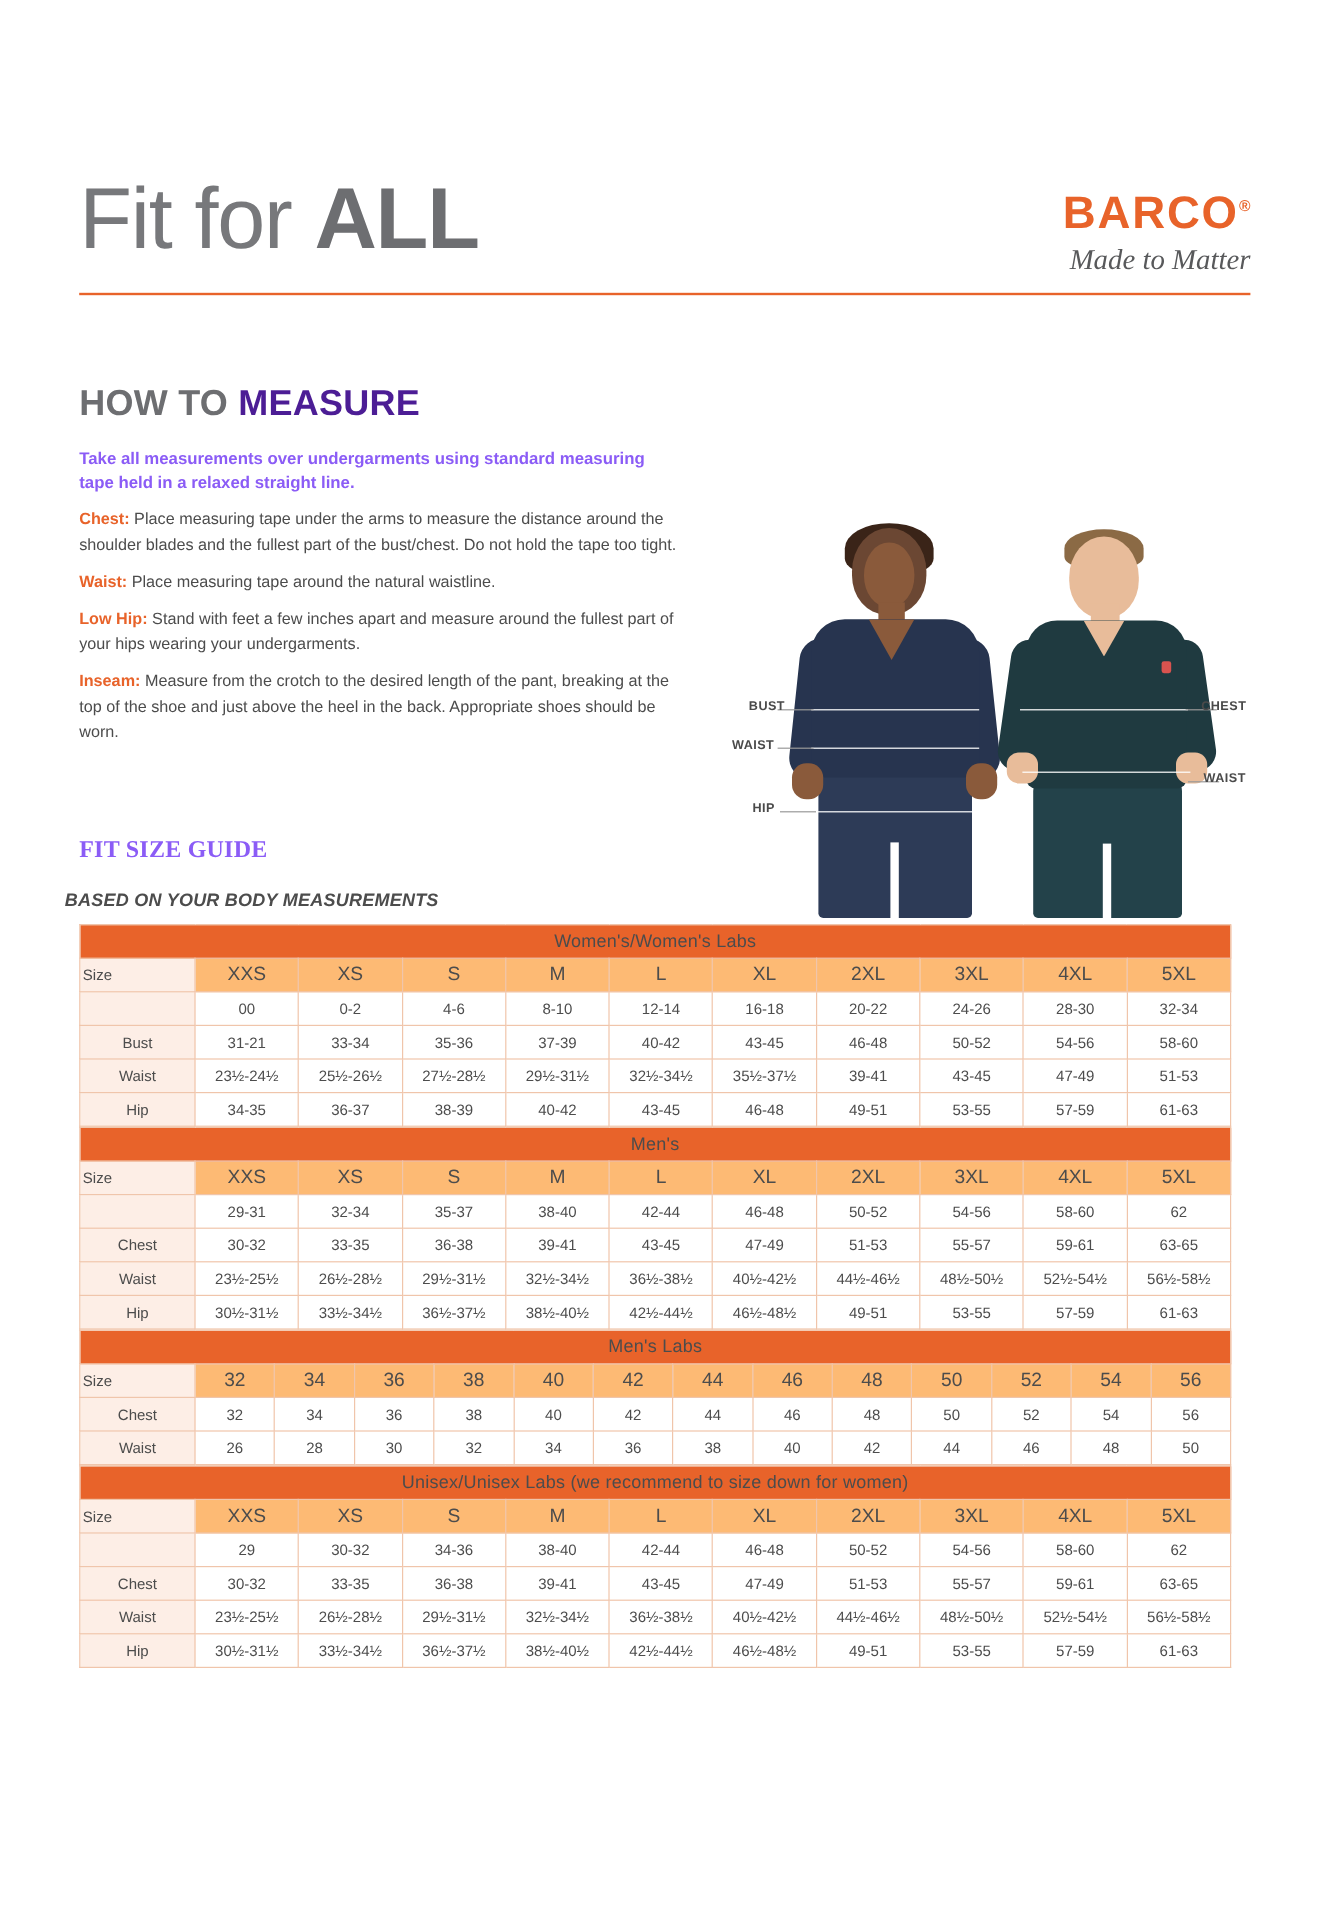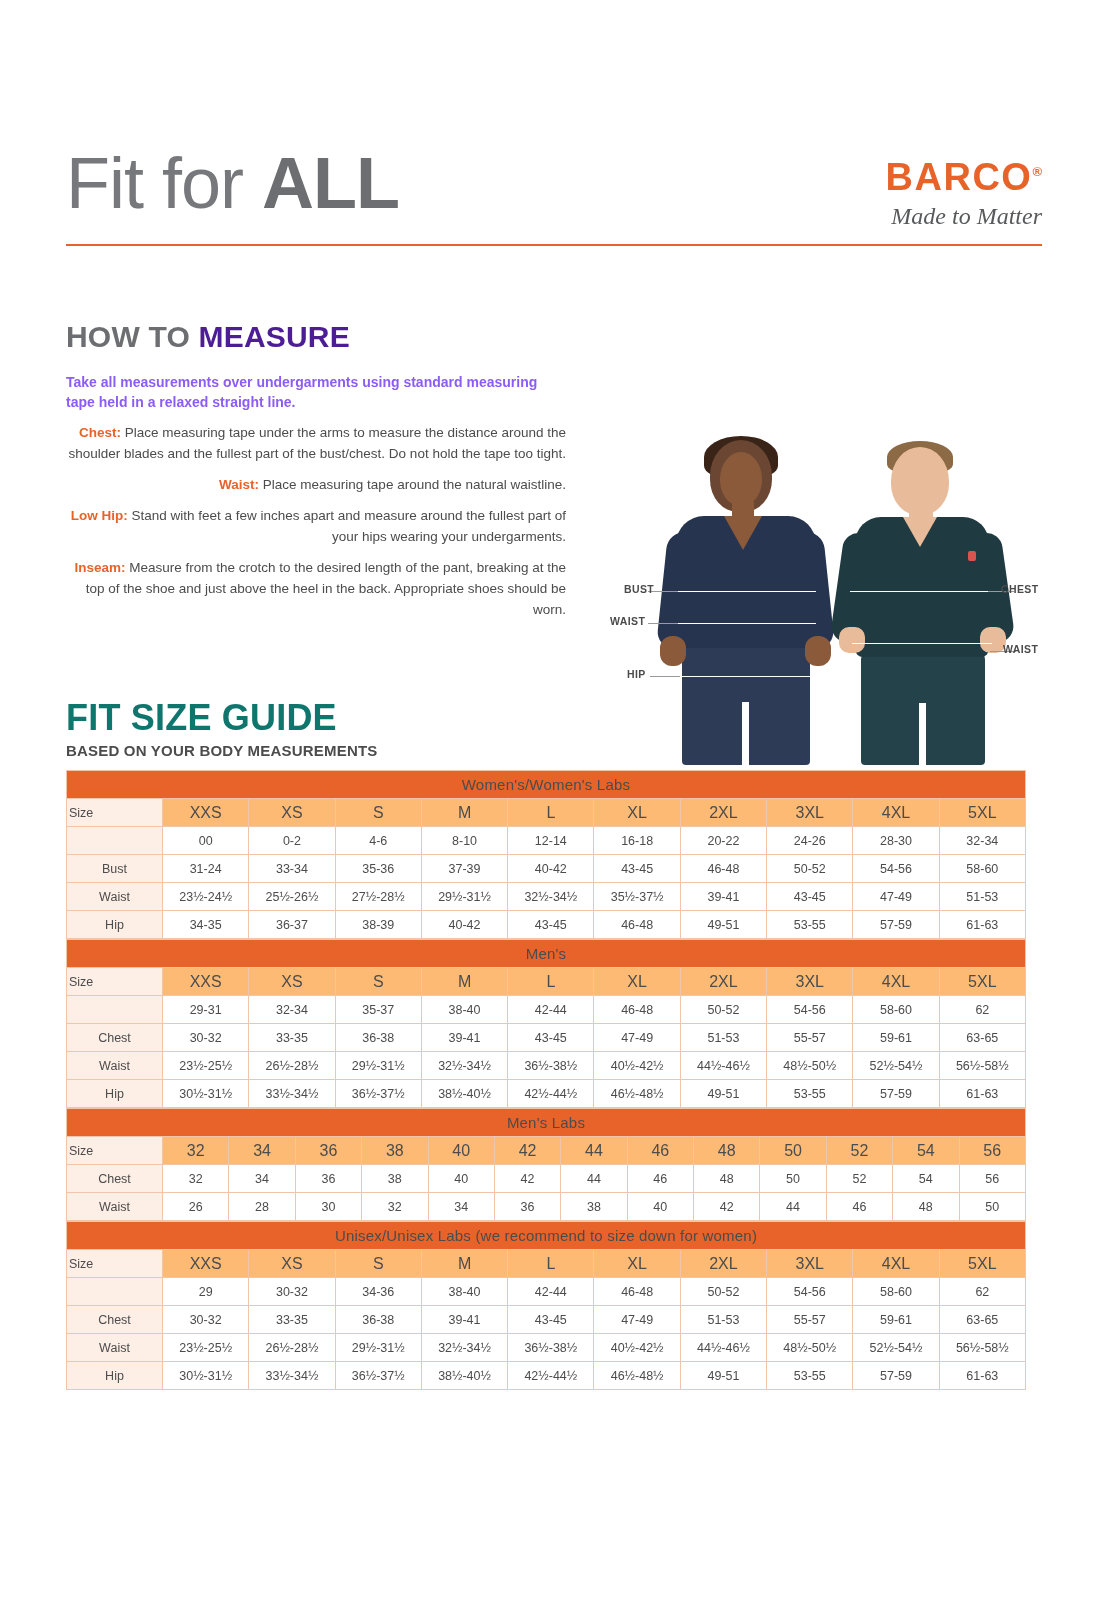--- a/index.html
+++ b/index.html
@@ -103,21 +103,20 @@
   }
   .measure-intro {
     font-weight: 700;
     font-size: 14px;
     line-height: 20px;
     color: #8b5cf6;
     margin-bottom: 10px;
   }
   .measure-para {
     margin-bottom: 10px;
-    text-align: right;
   }
   .measure-label {
     color: #e8632a;
     font-weight: 700;
   }
 
   
   .photo-area {
     position: absolute;
     left: 600px;
@@ -229,35 +228,37 @@
     color: #4a4a4a;
     letter-spacing: 0.4px;
     white-space: nowrap;
   }
 
   
   .guide-title {
     position: absolute;
     left: 66px;
     top: 697px;
-    font-size: 36px;
-    font-weight: 700;
-    color: #0f766e;
+    font-size: 20px;
+    font-weight: 700;
+    color: #8b5cf6;
     letter-spacing: 0.2px;
     white-space: nowrap;
+    font-family: Liberation Serif, serif;
   }
   .guide-sub {
     position: absolute;
-    left: 66px;
+    left: 54px;
     top: 742px;
     font-size: 15px;
     font-weight: 700;
     color: #4c4c4c;
     letter-spacing: 0.2px;
     white-space: nowrap;
+    font-style: italic;
   }
 
   .tables {
     position: absolute;
     left: 66px;
     top: 770px;
     width: 960px;
     border-radius: 10px;
   }
 
@@ -435,21 +436,21 @@
           <td>8-10</td>
           <td>12-14</td>
           <td>16-18</td>
           <td>20-22</td>
           <td>24-26</td>
           <td>28-30</td>
           <td>32-34</td>
         </tr>
         <tr class="data">
           <td class="lbl">Bust</td>
-          <td>31-24</td>
+          <td>31-21</td>
           <td>33-34</td>
           <td>35-36</td>
           <td>37-39</td>
           <td>40-42</td>
           <td>43-45</td>
           <td>46-48</td>
           <td>50-52</td>
           <td>54-56</td>
           <td>58-60</td>
         </tr>

